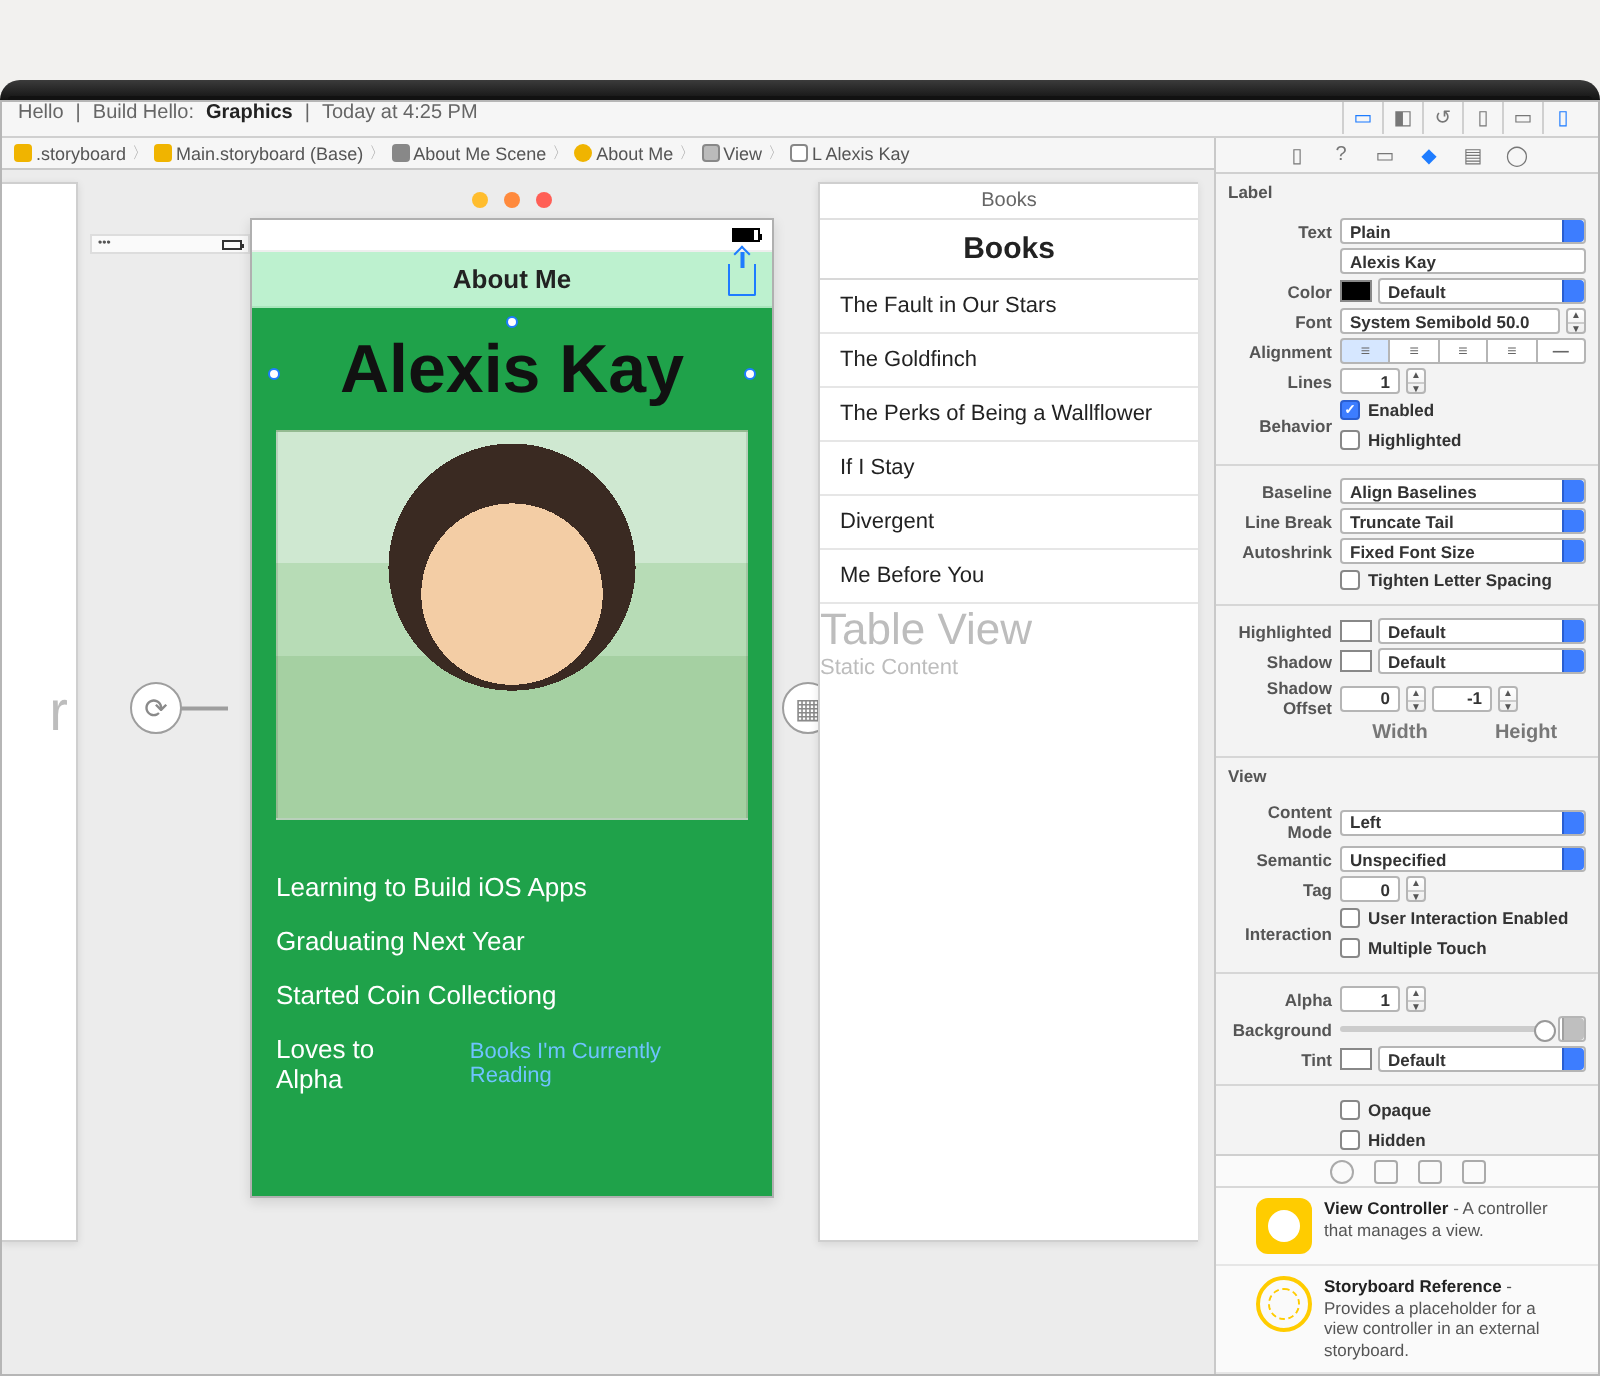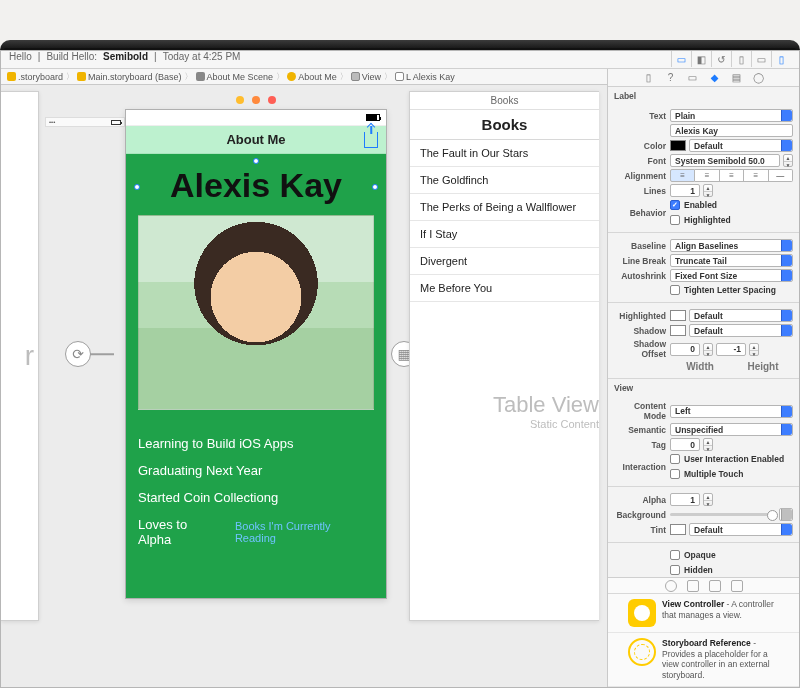--- a/index.html
+++ b/index.html
@@ -275,22 +275,21 @@
     height:30px;display:flex;align-items:center;justify-content:center;
     font-size:15px;font-weight:600;color:#222;border-bottom:1px solid #d8d8d8;
   }
   .book-row{
     height:27px;display:flex;align-items:center;
     padding:0 10px;
     border-bottom:1px solid #e6e6e6;
     font-size:11px;color:#222;
   }
   .table-placeholder{
-    margin-top:90px;
-    text-align:right;
+    text-align:left;
     color:#bdbdbd;
   }
   .table-placeholder .big{ font-size:22px; font-weight:400; }
   .table-placeholder .small{ font-size:11px; }
 
   
   .inspector{
     position:absolute;
     top:18px;
     right:0;
@@ -435,21 +434,21 @@
 </head>
 <body>
 
 <div class="bezel"></div>
 <div class="screen">
 
   <div class="statusbar">
     <span>Hello</span>
     <span>|</span>
     <span>Build Hello:</span>
-    <b style="color:#222">Semibold</b>
+    <b style="color:#222">Graphics</b>
     <span>|</span>
     <span>Today at 4:25 PM</span>
     <div class="right-icons">
       <div class="topicon active">▭</div>
       <div class="topicon">◧</div>
       <div class="topicon">↺</div>
       <div class="topicon">▯</div>
       <div class="topicon">▭</div>
       <div class="topicon active">▯</div>
     </div>

